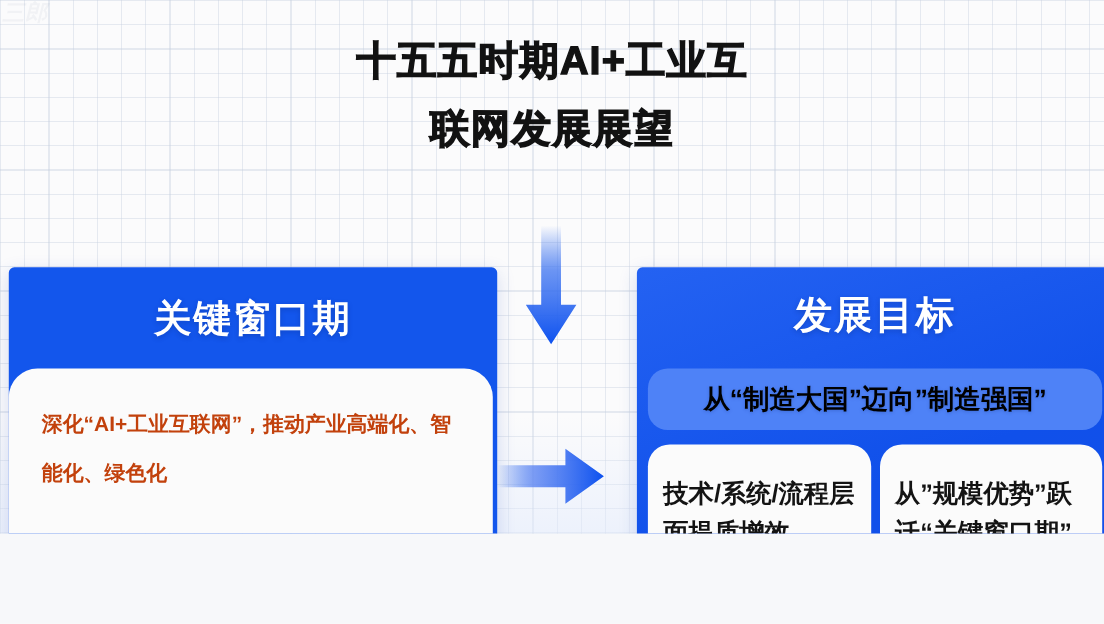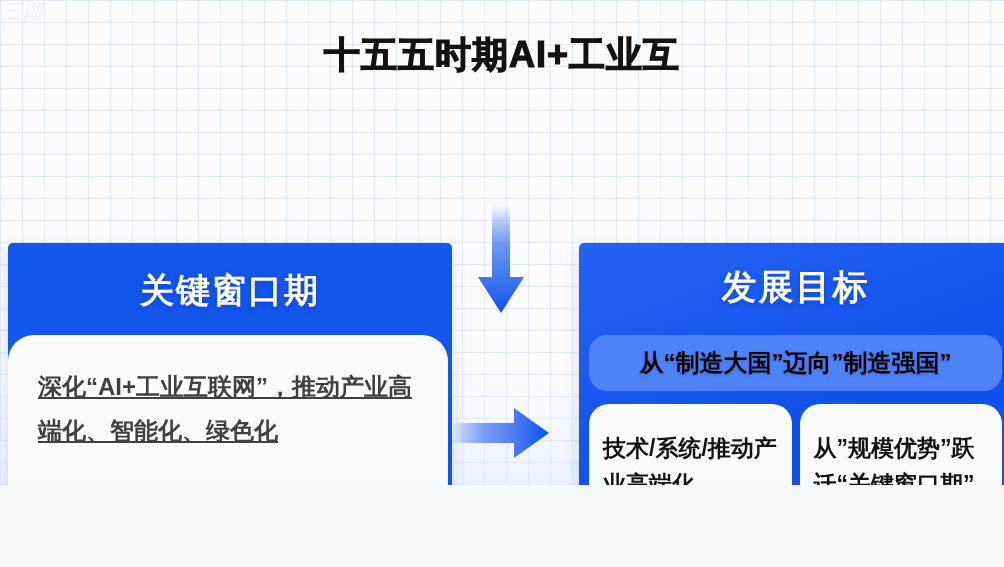--- a/index.html
+++ b/index.html
@@ -122,26 +122,25 @@
     width: 440px;
     height: 200px;
     background: #fbfbfb;
     border-radius: 26px;
     box-sizing: border-box;
     padding: 30px 20px 18px 30px;
     display: flex;
     align-items: flex-start;
   }
   .left-body-text {
-    font-size: 24px;
+    font-size: 19px;
     line-height: 44px;
     font-weight: 800;
-    color: #404040;
+    color: #c2410c;
     letter-spacing: 0px;
-    text-decoration: underline;
   }
 
   
   .pill {
     position: absolute;
     left: 10px;
     top: 92px;
     width: 413px;
     height: 56px;
     background: #4e82f7;
@@ -184,20 +183,21 @@
 </style>
 </head>
 <body>
 
 <div id="slide">
 
   <div class="watermark">三郎</div>
 
   <div class="title-block">
     <div class="title-line">十五五时期AI+工业互</div>
+    <div class="title-line">联网发展展望</div>
   </div>
 
   <div class="arrow-down">
     <svg width="48" height="110" viewBox="0 0 48 110" xmlns="http://www.w3.org/2000/svg">
       <defs>
         <linearGradient id="gradDown" x1="0" y1="0" x2="0" y2="1">
           <stop offset="0%" stop-color="#1356ec" stop-opacity="0"></stop>
           <stop offset="38%" stop-color="#3b72f0" stop-opacity="0.75"></stop>
           <stop offset="100%" stop-color="#0d51ef" stop-opacity="1"></stop>
         </linearGradient>
@@ -228,21 +228,21 @@
 
   <div class="card card-right">
     <div class="card-head">发展目标</div>
 
     <div class="pill">
       <span class="pill-text">从“制造大国”迈向”制造强国”</span>
     </div>
 
     <div class="sub-row">
       <div class="sub-box">
-        <div class="sub-box-text">技术/系统/推动产业高端化</div>
+        <div class="sub-box-text">技术/系统/流程层面提质增效</div>
       </div>
       <div class="sub-box">
         <div class="sub-box-text">从”规模优势”跃迁“关键窗口期”</div>
       </div>
     </div>
   </div>
 
 </div>
 
 </body></html>

